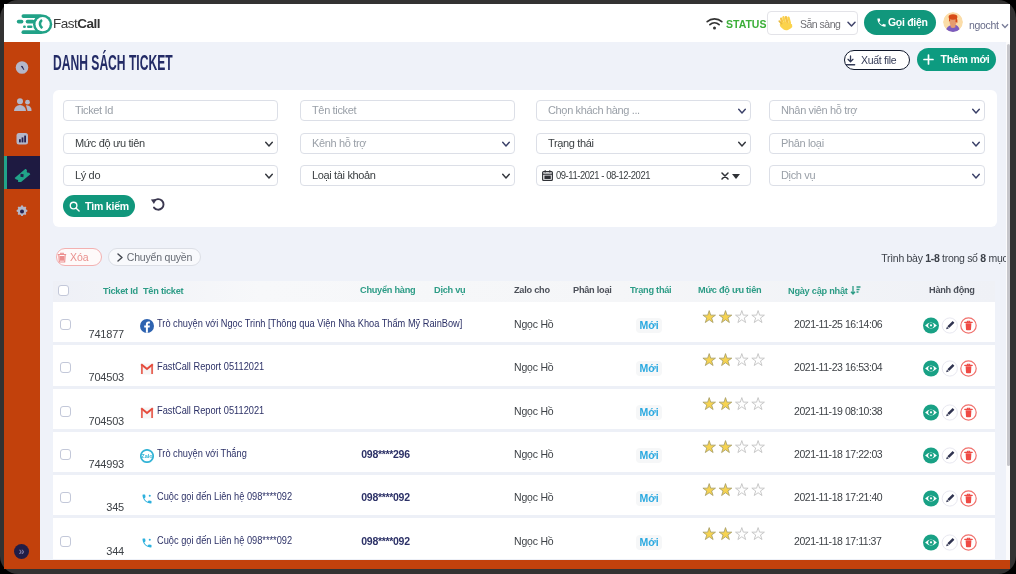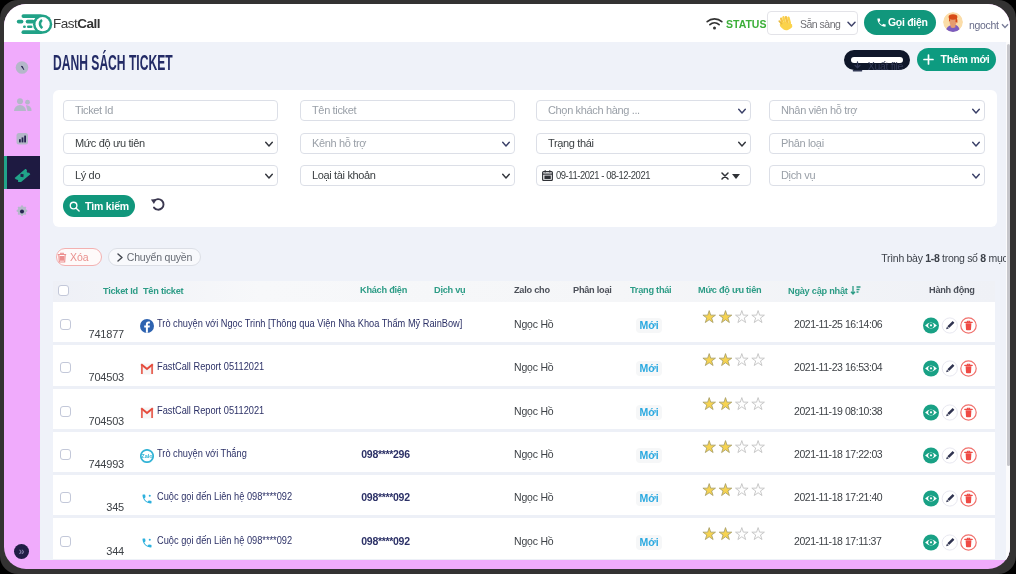--- a/index.html
+++ b/index.html
@@ -1,17 +1,17 @@
 <!DOCTYPE html>
 <html><head><meta charset="utf-8">
 <style>
 *{margin:0;padding:0;box-sizing:border-box}
 html,body{width:1016px;height:574px;background:#000;font-family:"Liberation Sans",sans-serif;overflow:hidden;-webkit-font-smoothing:antialiased}
 .frame{position:absolute;left:0;top:0;width:1016px;height:574px;background:#333232;border-radius:18px}
-.app{position:absolute;left:4px;top:4px;width:1006px;height:565px;background:#f0abfc;border-radius:22px;overflow:hidden}
+.app{position:absolute;left:4px;top:4px;width:1006px;height:565px;background:#c2410c;border-radius:0;overflow:hidden}
 .topbar{position:absolute;left:0;top:0;width:1006px;height:38px;background:#fff}
 .content{position:absolute;left:36px;top:38px;width:982px;height:518px;background:#eff2f9;overflow:hidden}
 .scrolltrack{position:absolute;left:1002px;top:38px;width:4px;height:518px;background:#fbfbfc}
 .scrollthumb{position:absolute;left:1003px;top:40px;width:3px;height:422px;background:#c6c6cb;border-radius:2px}
 
 .logo{position:absolute;left:12px;top:10px}
 .brand{position:absolute;left:49px;top:12px;font-size:13.5px;color:#3a3a3a;letter-spacing:-.5px}
 .brand b{font-weight:700;color:#333}
 .wifi{position:absolute;left:702px;top:13px}
 .status{position:absolute;left:722px;top:14px;font-size:10.5px;font-weight:700;color:#3caf39;letter-spacing:0}
@@ -21,21 +21,21 @@
 .callbtn{position:absolute;left:860px;top:6px;width:72px;height:25px;border-radius:13px;background:#11977c;color:#fff;font-size:11.5px;font-weight:700;text-align:left;line-height:25px;letter-spacing:-.2px;white-space:nowrap}
 .avatar{position:absolute;left:939px;top:8px;width:20px;height:20px;border-radius:50%;overflow:hidden}
 .uname{position:absolute;left:965px;top:15px;font-size:10.5px;color:#676b88;font-weight:500;letter-spacing:-.3px}
 
 .side-ic{position:absolute;left:0;width:36px;text-align:center}
 .active-blk{position:absolute;left:0;top:152px;width:36px;height:33px;background:#1e1a41}
 .active-bar{position:absolute;left:0;top:152px;width:3px;height:33px;background:#21a489}
 .collapse{position:absolute;left:10px;top:540px;width:15px;height:15px;border-radius:50%;background:#211d46;color:#7b78a0;font-size:11px;font-weight:700;text-align:center;line-height:14px}
 
 .title{position:absolute;left:13px;top:8px;font-size:22px;font-weight:700;color:#232b66;transform:scaleX(.55);transform-origin:0 0;letter-spacing:0;white-space:nowrap}
-.btn-export{position:absolute;left:804px;top:8px;width:66px;height:20px;background:#fff;border:7px solid #0f172a;border-radius:10px;font-size:10.5px;letter-spacing:-.3px;color:#333a56;line-height:18px;text-align:right}
+.btn-export{position:absolute;left:804px;top:8px;width:66px;height:20px;background:#fff;border:1px solid #0f172a;border-radius:10px;font-size:10.5px;letter-spacing:-.3px;color:#333a56;line-height:18px;text-align:left}
 .btn-add{position:absolute;left:877px;top:6px;width:79px;height:23px;background:#0d9b80;border-radius:12px;font-size:10.5px;letter-spacing:-.2px;font-weight:700;color:#fff;line-height:23px;text-align:center}
 .fcard{position:absolute;left:13px;top:48px;width:944px;height:137px;background:#fff;border-radius:6px}
 .fin{position:absolute;height:21px;border:1px solid #dcdfe7;border-radius:4px;background:#fff;font-size:11px;letter-spacing:-.35px;line-height:19px;padding-left:11px;color:#3c4043;white-space:nowrap}
 .ph{color:#9aa0a8}
 .fchev{position:absolute;right:4px;top:7px;width:8px;height:7px}
 .btn-search{position:absolute;left:10px;top:105px;width:72px;height:22px;background:#11977c;border-radius:11px;color:#fff;font-size:10.5px;letter-spacing:-.2px;font-weight:700;line-height:22px;text-align:center}
 .reset{position:absolute;left:97px;top:106px}
 .pill-del{position:absolute;left:16px;top:206px;width:46px;height:18px;border:1px solid #f3b1b1;border-radius:9px;background:#fefafa;color:#e9908e;font-size:10.5px;line-height:16px;text-align:left}
 .pill-tr{position:absolute;left:68px;top:206px;width:93px;height:18px;border:1px solid #dcdfe6;border-radius:9px;background:#f8f9fc;color:#666b74;font-size:10.5px;letter-spacing:-.2px;line-height:16px;text-align:center}
 .showing{position:absolute;right:12px;top:210px;font-size:10.5px;letter-spacing:-.3px;color:#3c4149}
@@ -215,21 +215,21 @@
         </svg>Xóa</div>
     <div class="pill-tr"><svg style="vertical-align:-1px;margin-right:4px" width="6" height="9" viewBox="0 0 6 9">
           <path d="M1 1 L5 4.5 L1 8" fill="none" stroke="#43474f" stroke-width="1.4" stroke-linecap="round" stroke-linejoin="round"></path>
         </svg>Chuyển quyền</div>
     <div class="showing">Trình bày <b>1-8</b> trong số <b>8</b> mục.</div>
     <div class="tcard" id="tcard">
       <div class="thead">
         <div class="cb" style="left:5px;top:4px;background:#fff"></div>
         <div class="th teal" style="left:50px;top:5px">Ticket Id</div>
         <div class="th teal" style="left:90px;top:5px">Tên ticket</div>
-        <div class="th teal" style="left:307px">Khách điện</div>
+        <div class="th teal" style="left:307px">Chuyển hàng</div>
         <div class="th teal" style="left:381px">Dịch vụ</div>
         <div class="th gray" style="left:461px">Zalo cho</div>
         <div class="th gray" style="left:520px">Phân loại</div>
         <div class="th teal" style="left:577px">Trạng thái</div>
         <div class="th teal" style="left:645px">Mức độ ưu tiên</div>
         <div class="th teal" style="left:735px">Ngày cập nhật <svg style="vertical-align:-2px" width="11" height="11" viewBox="0 0 11 11">
               <path d="M3 1v8M1 6.8 3 9 5 6.8" fill="none" stroke="#2d9c86" stroke-width="1.3"></path>
               <path d="M6.5 2h4M6.5 4.5h3M6.5 7h2" stroke="#2d9c86" stroke-width="1.3"></path>
             </svg></div>
         <div class="th gray" style="left:876px">Hành động</div>

